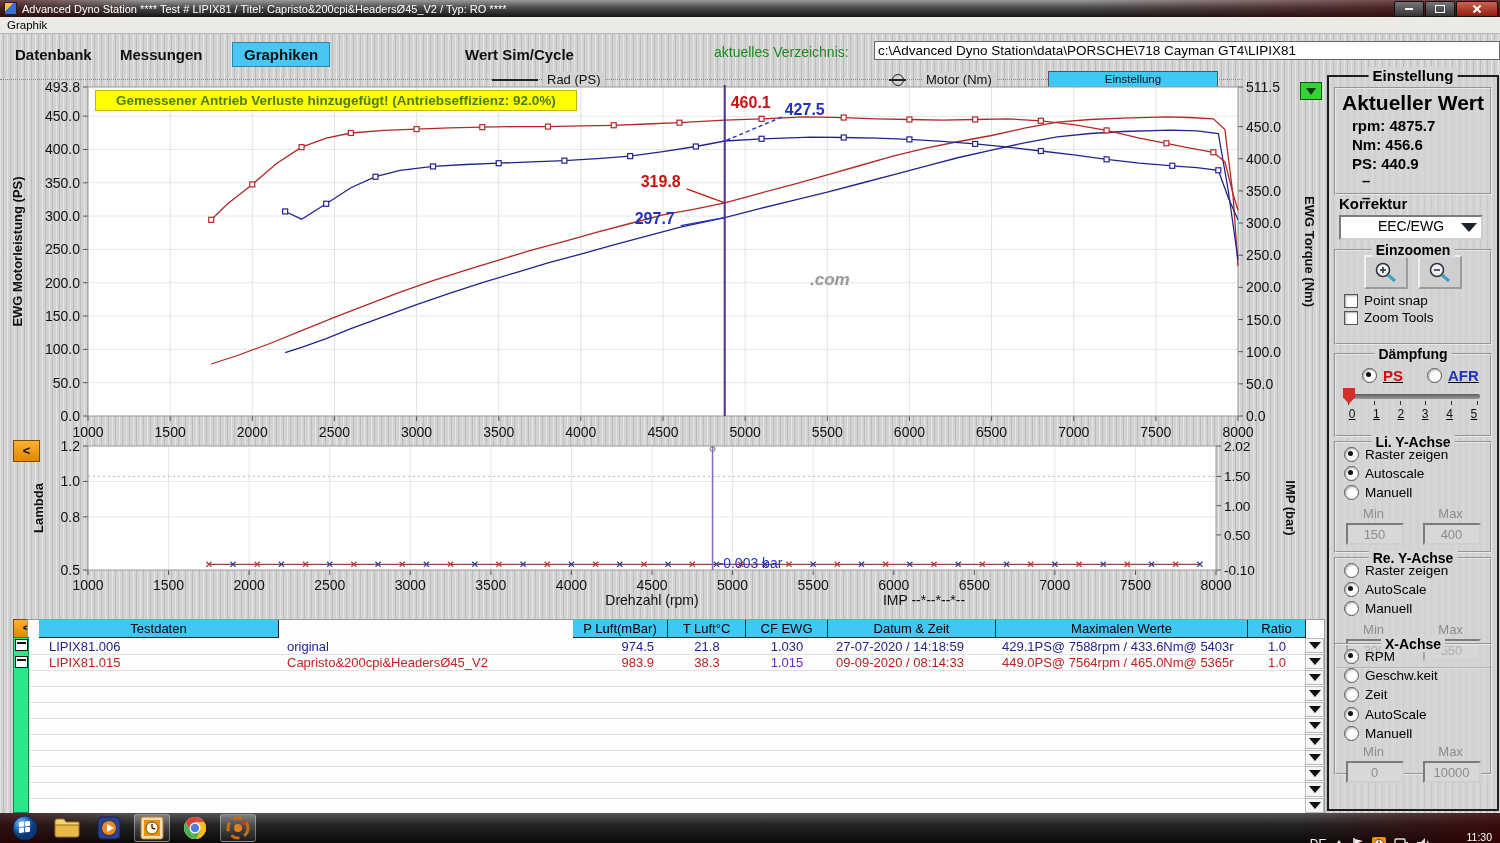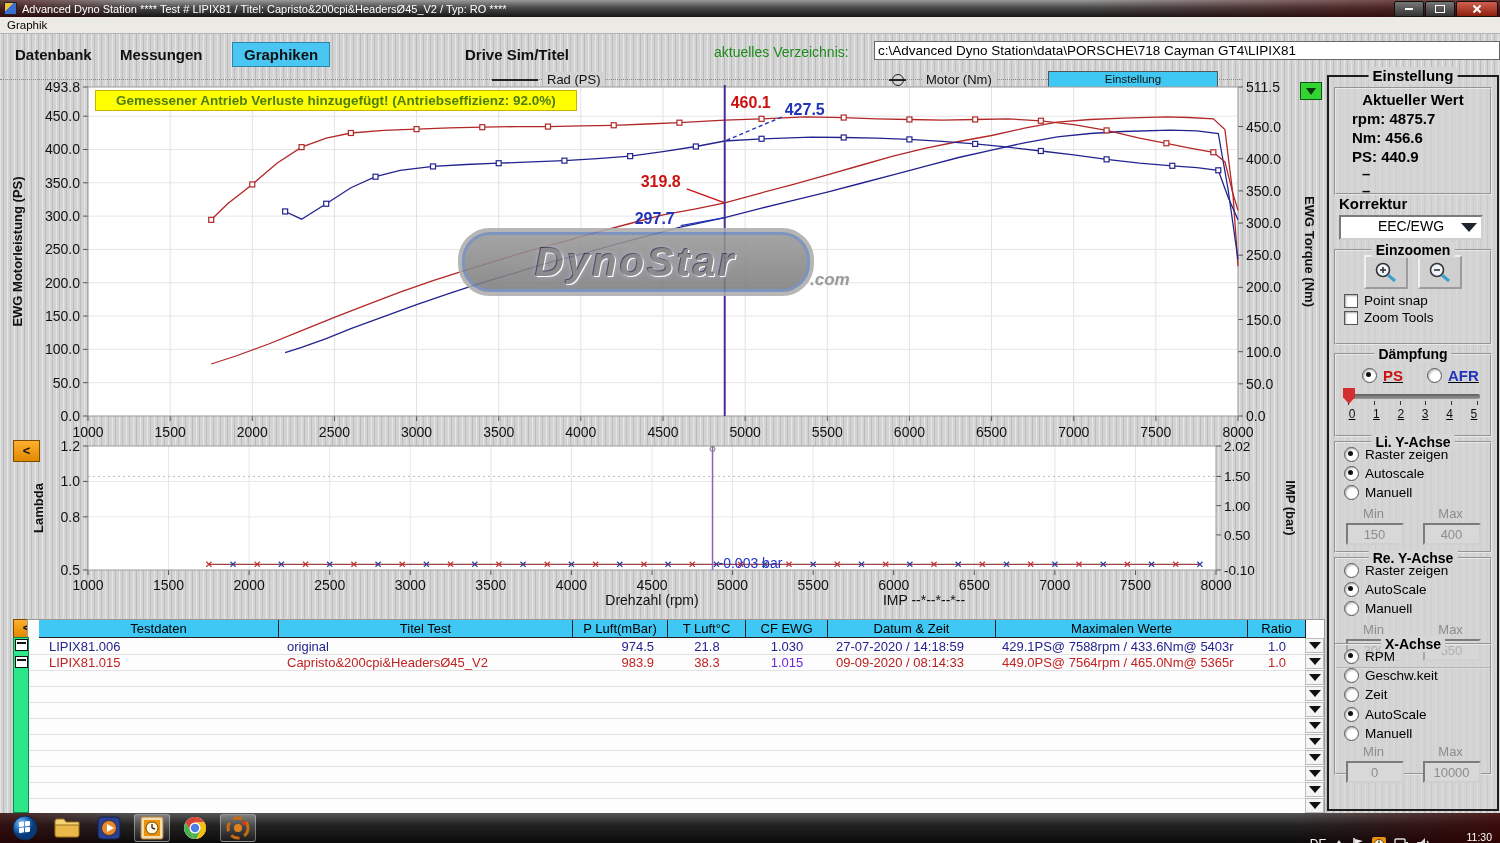--- a/index.html
+++ b/index.html
@@ -130,21 +130,21 @@
     </span>
   </div>
 
   <div id="menubar">
     <span id="menu-graphik">Graphik</span>
   </div>
 
   <div class="tab" style="left:15px">Datenbank</div>
   <div class="tab" style="left:120px">Messungen</div>
   <div class="tab" id="tab-graphiken" style="left:232px">Graphiken</div>
-  <div class="tab" style="left:465px">Drive Sim/Titel</div>
+  <div class="tab" style="left:465px">Wert Sim/Cycle</div>
   <div id="dir-label">aktuelles Verzeichnis:</div>
   <input id="dir-input" value="c:\Advanced Dyno Station\data\PORSCHE\718 Cayman GT4\LIPIX81" style="">
 
   <div id="legend-dots"></div>
   <span id="legend-rad-line"></span>
   <span class="legend-label" style="left:543px">Rad (PS)</span>
   <span id="legend-motor-glyph"></span>
   <span class="legend-label" style="left:922px">Motor (Nm)</span>
   <div id="btn-einstellung">Einstellung</div>
   <div id="btn-green-drop"></div>
@@ -449,30 +449,26 @@
       <line x1="712.5413714285713" y1="446" x2="712.5413714285713" y2="570" stroke="#8866bb" stroke-width="1.5"></line>
       <circle cx="712.5413714285713" cy="449" r="2.5" fill="none" stroke="#777"></circle>
       <text x="718.5413714285713" y="568.3264150943396" font-size="14" fill="#2233cc" text-anchor="start">-0.003 bar</text>
       <text x="43" y="508" font-size="13" fill="#111" text-anchor="middle" font-weight="bold" transform="rotate(-90 43 508)">Lambda</text>
       <text x="1286" y="508" font-size="13" fill="#111" text-anchor="middle" font-weight="bold" transform="rotate(90 1286 508)">IMP (bar)</text>
       <text x="652" y="605" font-size="14" fill="#111" text-anchor="middle">Drehzahl (rpm)</text>
       <text x="924" y="605" font-size="14" fill="#111" text-anchor="middle">IMP --*--*--*--</text>
     </svg>
 
   <div id="banner">Gemessener Antrieb Verluste hinzugefügt! (Antriebseffizienz: 92.0%)</div>
-  <div id="watermark">
-    <span id="watermark-text">DynoStar</span>
-  </div>
   <div id="watermark-com">.com</div>
   <div class="scroll-left-btn" style="left:13px;top:440px;">&lt;</div>
 
   <div class="scroll-left-btn" style="left:13px;top:619px;height:17px;line-height:16px;">&lt;</div>
   <div id="table-area">
       <div class="th-cell" style="left: 11px; width: 239px;">Testdaten</div>
-      <div class="th-cell" style="left: 251px; width: 293px;">Titel Test</div>
       <div class="th-cell" style="left: 545px; width: 94px;">P Luft(mBar)</div>
       <div class="th-cell" style="left: 640px; width: 77px;">T Luft°C</div>
       <div class="th-cell" style="left: 718px; width: 81px;">CF EWG</div>
       <div class="th-cell" style="left: 800px; width: 167px;">Datum &amp; Zeit</div>
       <div class="th-cell" style="left: 968px; width: 251px;">Maximalen Werte</div>
       <div class="th-cell" style="left: 1220px; width: 57px;">Ratio</div>
       <div class="t-row-line" style="top: 18px;"></div>
       <div class="t-row-line" style="top: 34px;"></div>
       <div class="t-row-line" style="top: 50px;"></div>
       <div class="t-row-line" style="top: 66px;"></div>
@@ -515,21 +511,21 @@
       <div class="drop-arrow"></div>
       <div class="drop-arrow"></div>
       <div class="drop-arrow"></div>
       <div class="drop-arrow"></div>
     </div>
 
   <div id="panel">
     <span id="panel-title">Einstellung</span>
 
     <div class="group" style="top:10px;height:104px;">
-      <div style="text-align:center;font-size:15px;font-weight:bold;margin-top:2px;">Aktueller Wert</div>
+      <div style="text-align:center;font-size:21px;font-weight:bold;margin-top:2px;">Aktueller Wert</div>
       <div id="aw-lines">
           <div class="aw-line">rpm: 4875.7</div>
           <div class="aw-line">Nm: 456.6</div>
           <div class="aw-line">PS: 440.9</div>
           <div class="aw-line" style="margin-left: 26px; margin-top: 0px;">–</div>
           <div class="aw-line" style="margin-left: 26px; margin-top: 0px;">–</div>
         </div>
     </div>
 
     <div id="korrektur-label">Korrektur</div>

